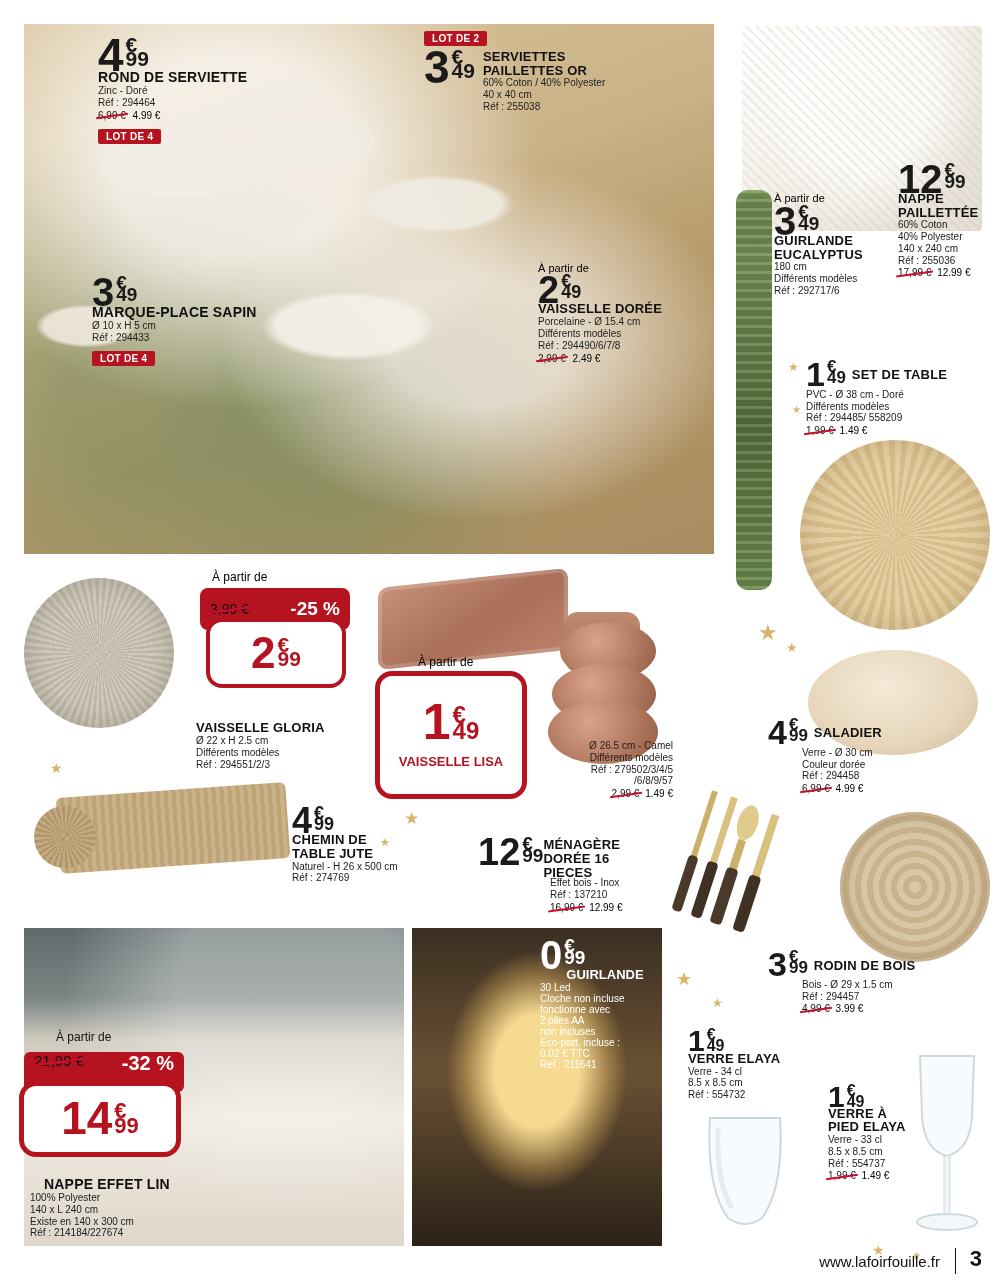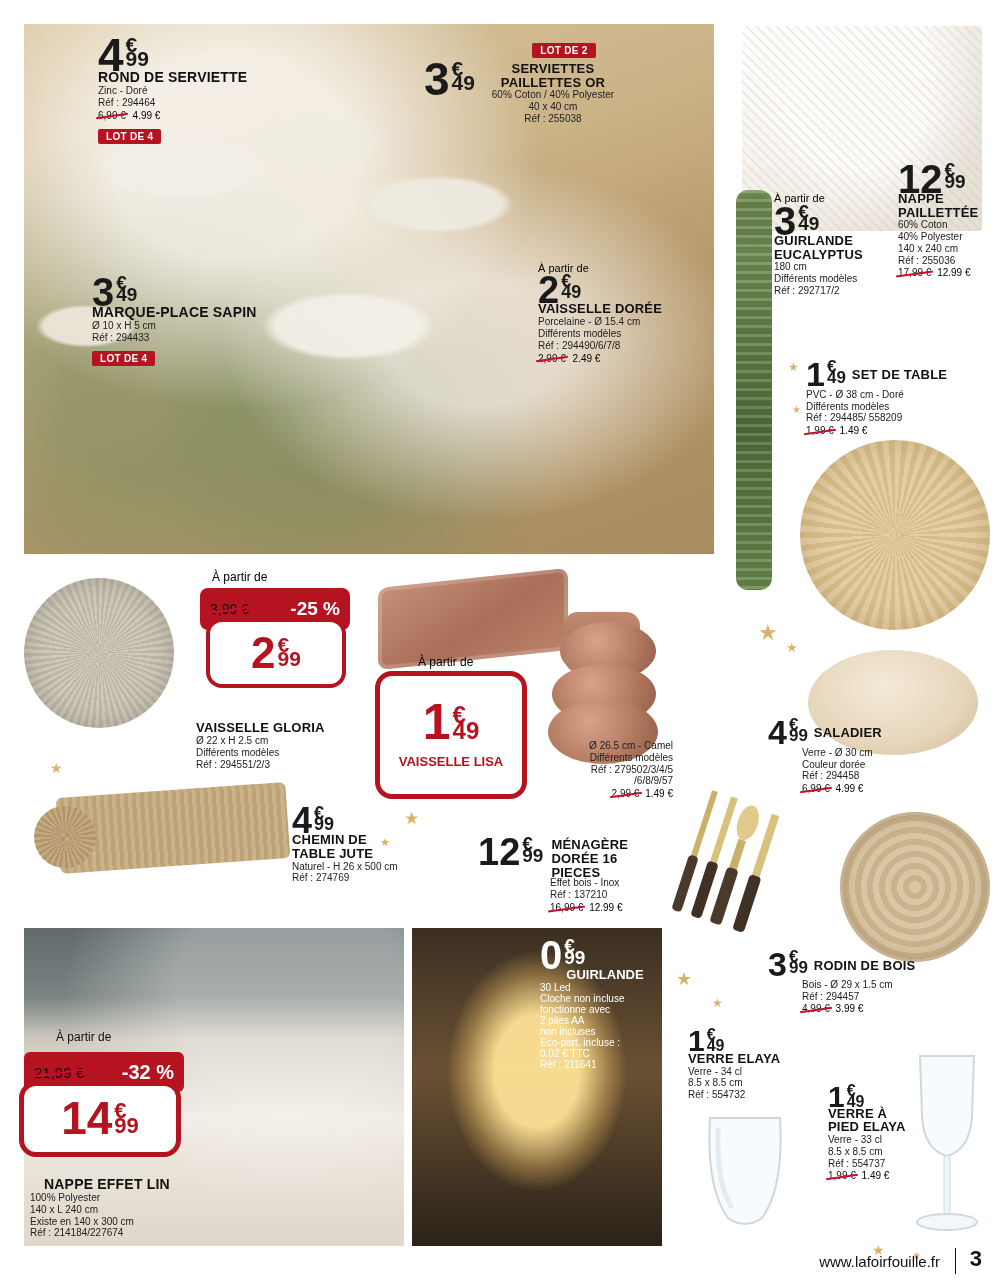--- a/index.html
+++ b/index.html
@@ -169,21 +169,21 @@
     <div class="desc tiny">Réf : 294464</div>
     <div class="tiny" style="margin-top:1px;">
       <span class="old">6,99 €</span>
       <span style="margin-left:4px;">4.99 €</span>
     </div>
     <div style="margin-top:5px;">
       <span class="badge tiny">LOT DE 4</span>
     </div>
   </div>
 
-  <div class="abs" style="left:424px;top:40px;width:280px;text-align:center;">
+  <div class="abs" style="left:424px;top:28px;width:280px;">
     <div style="margin-bottom:2px;">
       <span class="badge tiny">LOT DE 2</span>
     </div>
     <div style="display:flex;align-items:flex-start;">
       <div class="price blk" style="font-size:0;">
         <span class="int" style="font-size:46px;">3</span>
         <span class="cents">
           <span class="cur" style="font-size:21px;">€</span>
           <span class="dec" style="font-size:21px;margin-top:-4px;">49</span>
         </span>
@@ -243,21 +243,21 @@
       <span class="cents">
         <span class="cur" style="font-size:19px;">€</span>
         <span class="dec" style="font-size:19px;margin-top:-4px;">49</span>
       </span>
     </div>
     <div class="title" style="font-size:13px;margin-top:-4px;line-height:1.05;">
       <span>GUIRLANDE EUCALYPTUS</span>
     </div>
     <div class="desc tiny">180 cm</div>
     <div class="desc tiny">Différents modèles</div>
-    <div class="desc tiny">Réf : 292717/2</div>
+    <div class="desc tiny">Réf : 292717/6</div>
   </div>
 
   <div class="abs" style="left:898px;top:162px;width:110px;">
     <div class="price blk" style="font-size:0;">
       <span class="int" style="font-size:40px;">12</span>
       <span class="cents">
         <span class="cur" style="font-size:19px;">€</span>
         <span class="dec" style="font-size:19px;margin-top:-4px;">99</span>
       </span>
     </div>
@@ -403,21 +403,21 @@
   </div>
   <div class="abs" style="left:478px;top:836px;width:210px;">
     <div style="display:flex;align-items:flex-start;">
       <div class="price blk" style="font-size:0;">
         <span class="int" style="font-size:38px;">12</span>
         <span class="cents">
           <span class="cur" style="font-size:19px;">€</span>
           <span class="dec" style="font-size:19px;margin-top:-4px;">99</span>
         </span>
       </div>
-      <div class="title" style="font-size:13px;margin-left:8px;margin-top:2px;width:110px;line-height:1.06;">MÉNAGÈRE DORÉE 16 PIECES</div>
+      <div class="title" style="font-size:13px;margin-left:0;margin-top:2px;width:110px;line-height:1.06;">MÉNAGÈRE DORÉE 16 PIECES</div>
     </div>
     <div style="margin-left:72px;margin-top:-2px;">
       <div class="desc tiny">Effet bois - Inox</div>
       <div class="desc tiny">Réf : 137210</div>
       <div class="tiny" style="margin-top:1px;">
         <span class="old">16,99 €</span>
         <span style="margin-left:3px;">12.99 €</span>
       </div>
     </div>
   </div>
@@ -442,21 +442,21 @@
         <span style="margin-left:3px;">3.99 €</span>
       </div>
     </div>
   </div>
 
   <div class="photo p-room abs" style="left:24px;top:928px;width:380px;height:318px;"></div>
 
   <div class="abs tiny" style="left:56px;top:1030px;font-size:12px;color:#111;">À partir de</div>
 
   <div class="redbox" style="left:24px;top:1052px;width:160px;height:40px;border-radius:6px;">
-    <div style="display:flex;align-items:center;height:100%;padding:0 10px;justify-content:space-between;">
+    <div style="display:flex;align-items:flex-start;height:100%;padding:0 10px;justify-content:space-between;">
       <span class="old wht" style="font-size:15px;">21,99 €</span>
       <span class="wht" style="font-size:20px;font-weight:bold;">-32 %</span>
     </div>
   </div>
   <div class="whitebox" style="left:24px;top:1086px;width:152px;height:66px;box-shadow:0 0 0 5px #b4131f;">
     <div class="price" style="color:#b4131f;font-size:0;">
       <span class="int" style="font-size:46px;">14</span>
       <span class="cents" style="margin-top:3px;">
         <span class="cur" style="font-size:22px;">€</span>
         <span class="dec" style="font-size:22px;margin-top:-4px;">99</span>

